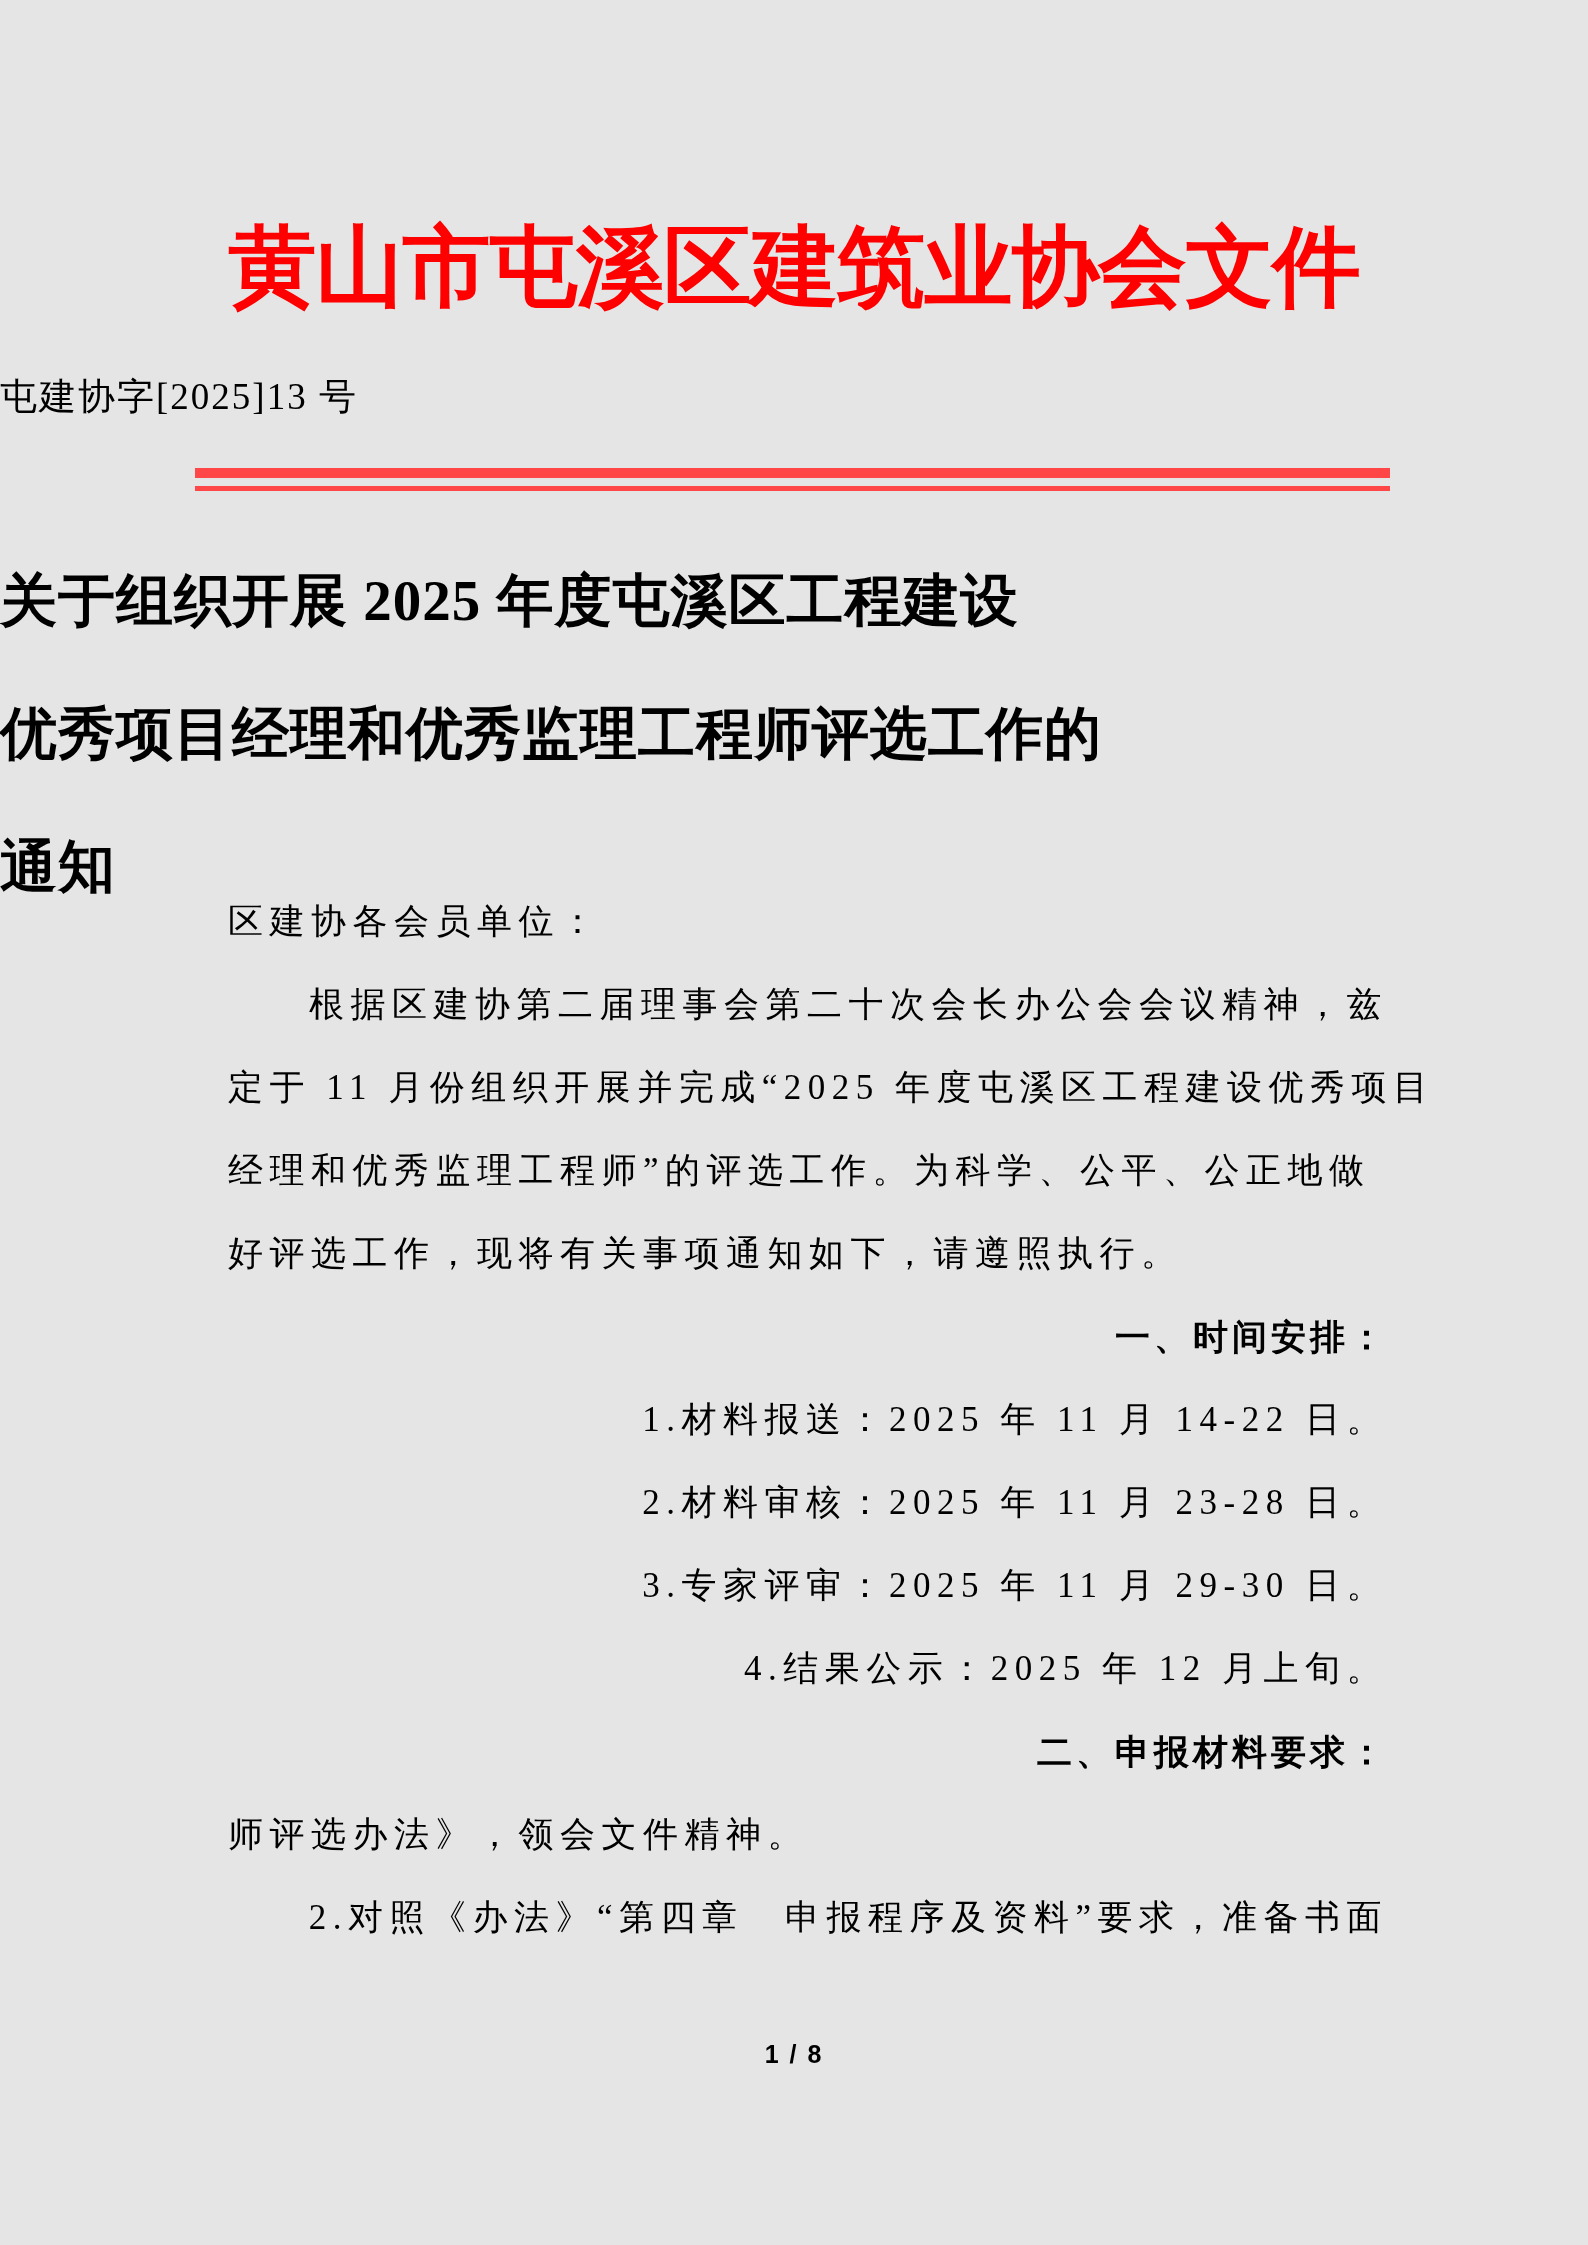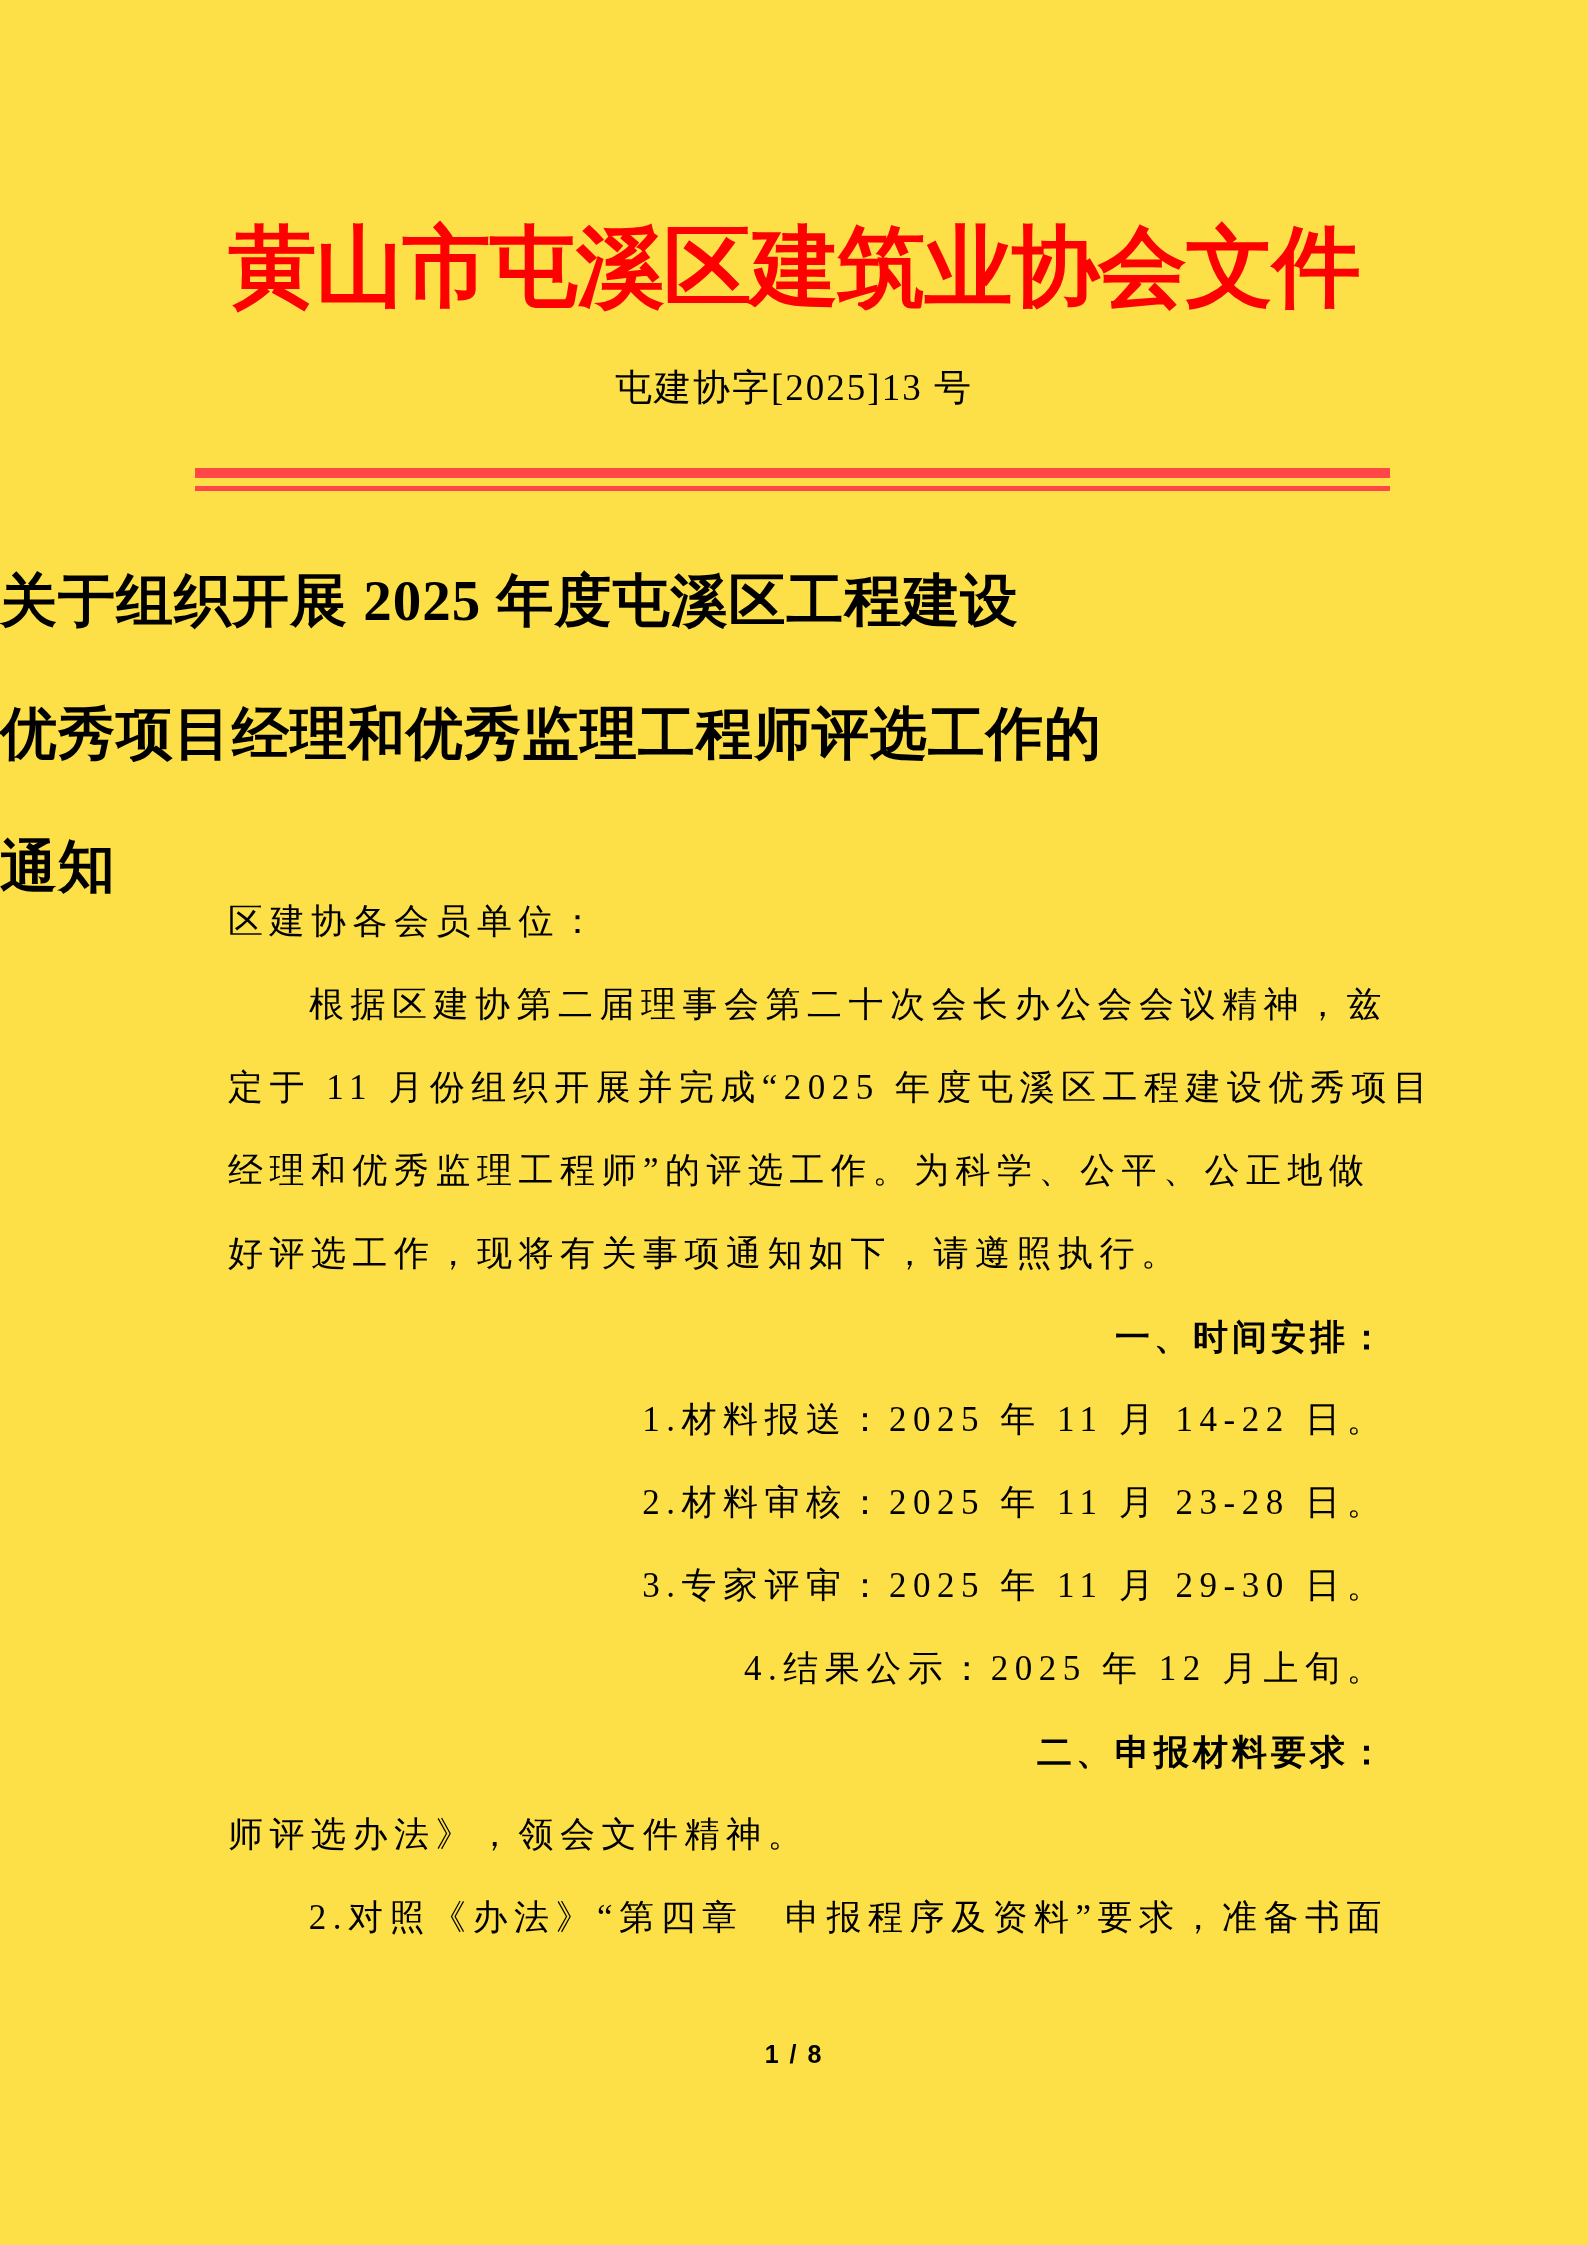--- a/index.html
+++ b/index.html
@@ -9,36 +9,35 @@
   }
   *{margin:0;padding:0;box-sizing:border-box;}
   html,body{background:#ffffff;}
   body{
     width:1588px;height:2245px;
     position:relative;
     font-family:"Liberation Serif","DejaVu Serif",serif;
     color:var(--ink);
     overflow:hidden;
   }
-  .page{position:absolute;inset:0;background:#fde047;}
+  .page{position:absolute;inset:0;background:#e5e5e5;}
 
   .masthead{
     position:absolute;top:208px;left:0;right:0;
     text-align:center;
     font-family:"Liberation Serif","DejaVu Serif",serif;
     font-weight:bold;
     font-size:88px;
     letter-spacing:-1px;
     color:var(--masthead-red);
     white-space:nowrap;
   }
 
   .doc-number{
-    position:absolute;top:363px;left:0;right:0;
-    text-align:center;
+    position:absolute;top:372px;left:0;right:0;
     font-size:37px;
     letter-spacing:2px;
     color:#000000;
     white-space:nowrap;
   }
 
   .rule{position:absolute;left:195px;right:198px;background:var(--rule-red);}
   .rule-top{top:468px;height:10px;}
   .rule-bottom{top:486px;height:5px;}
 

